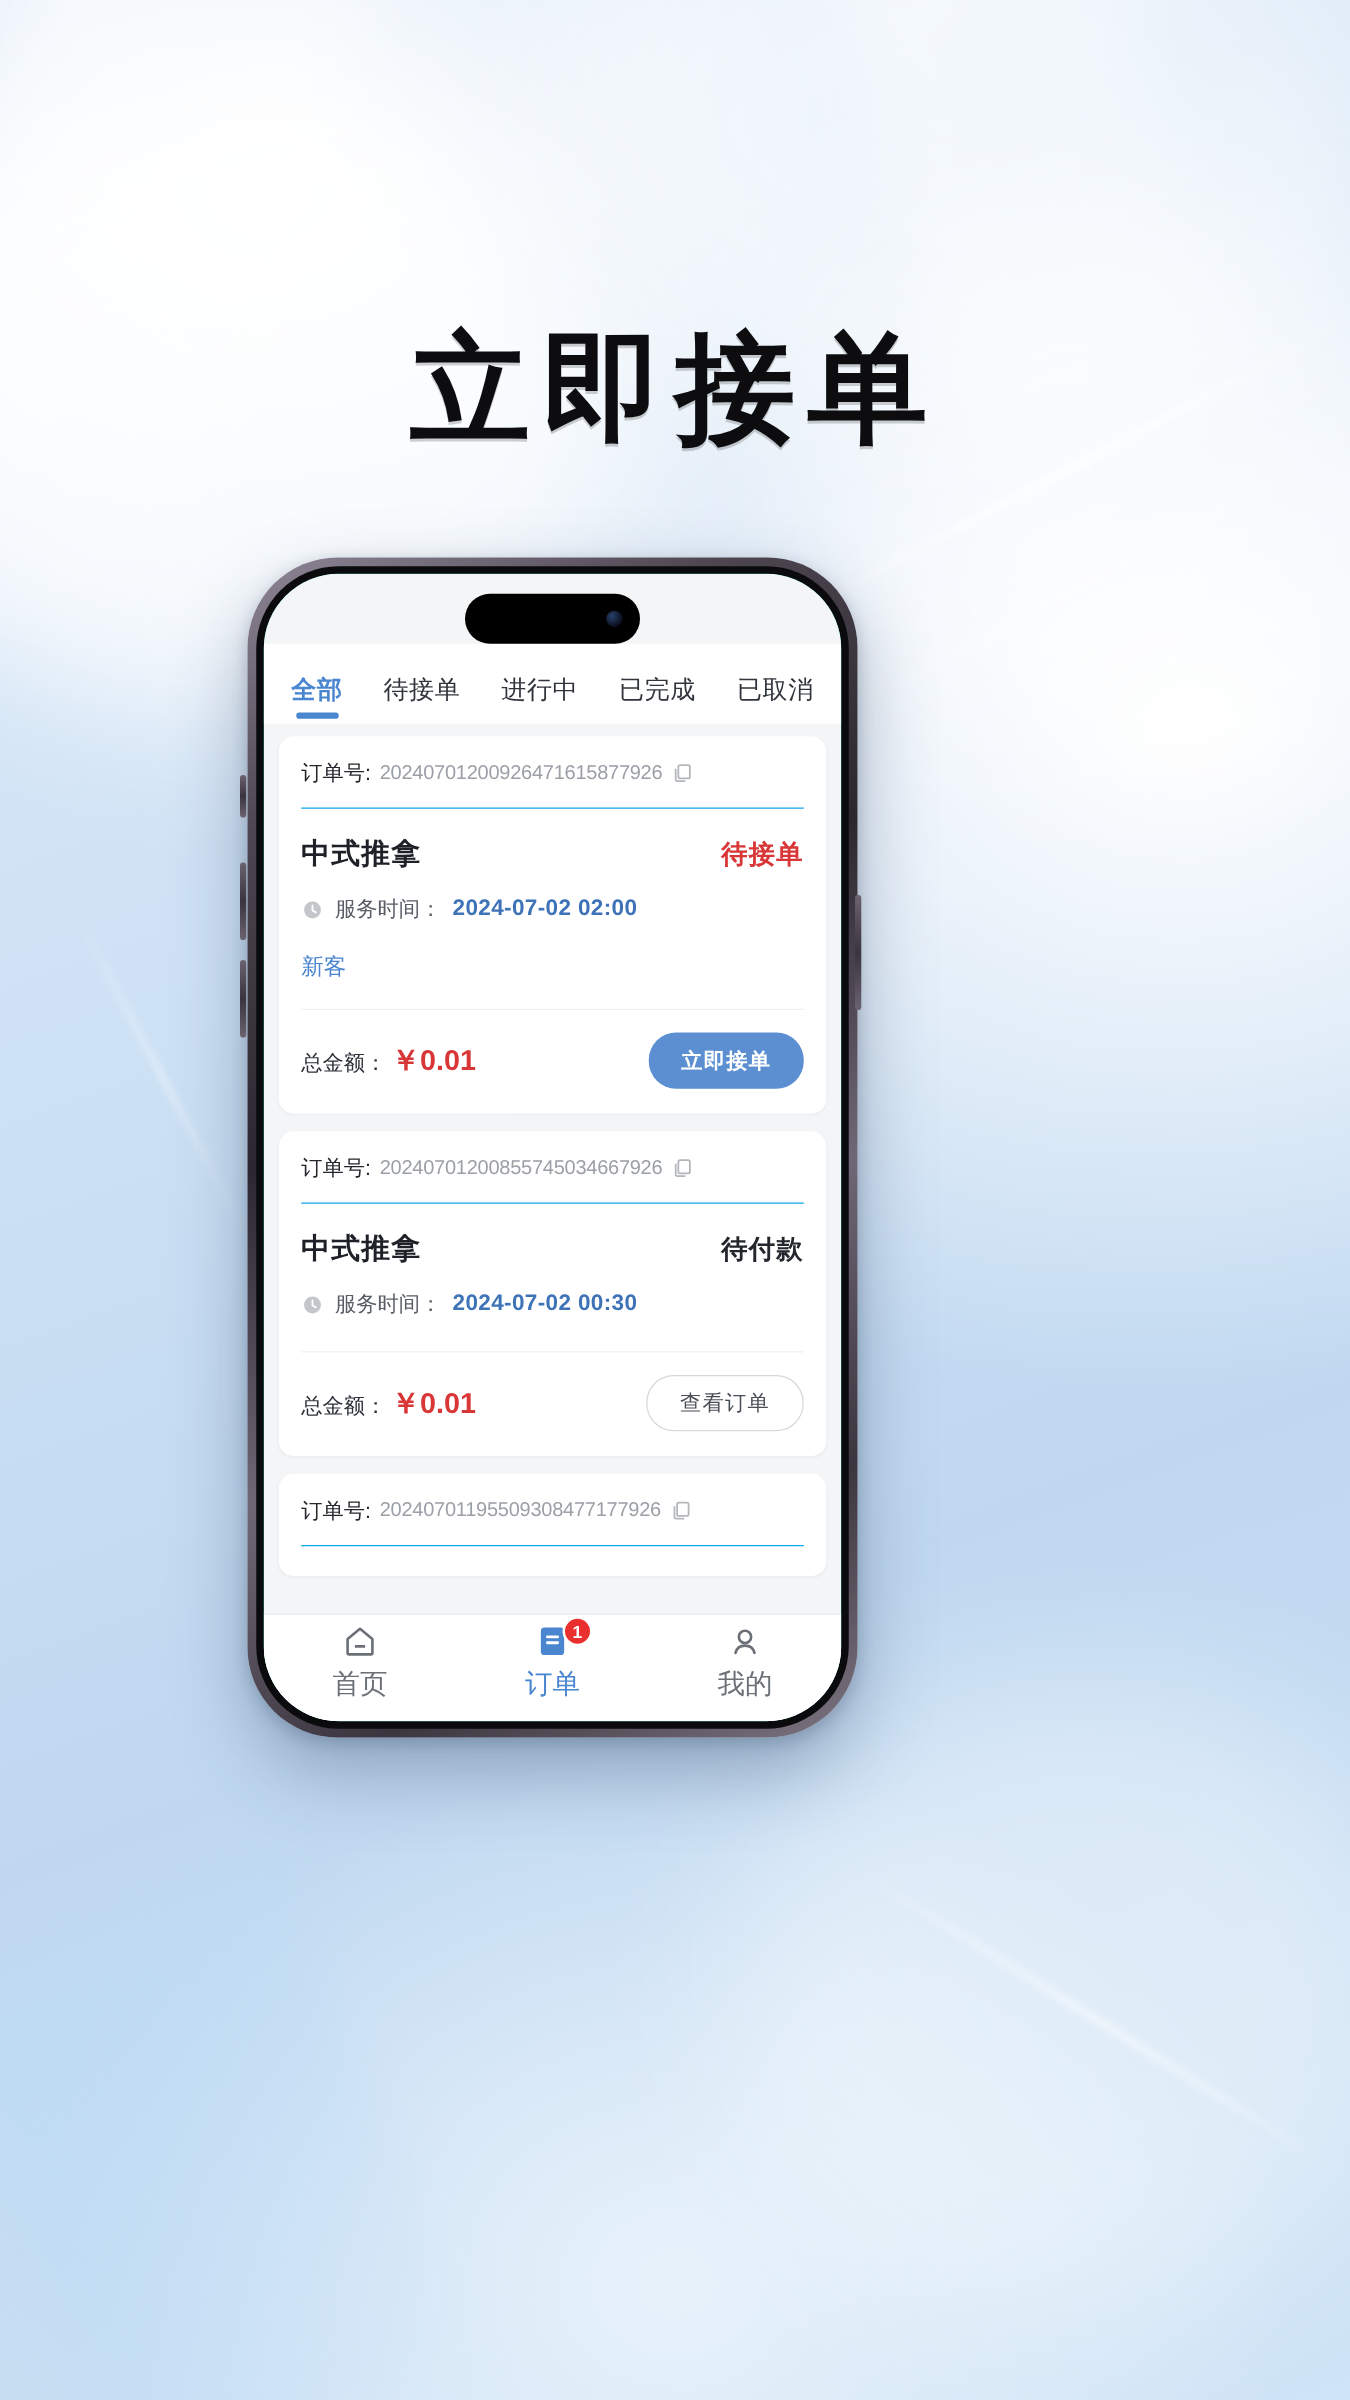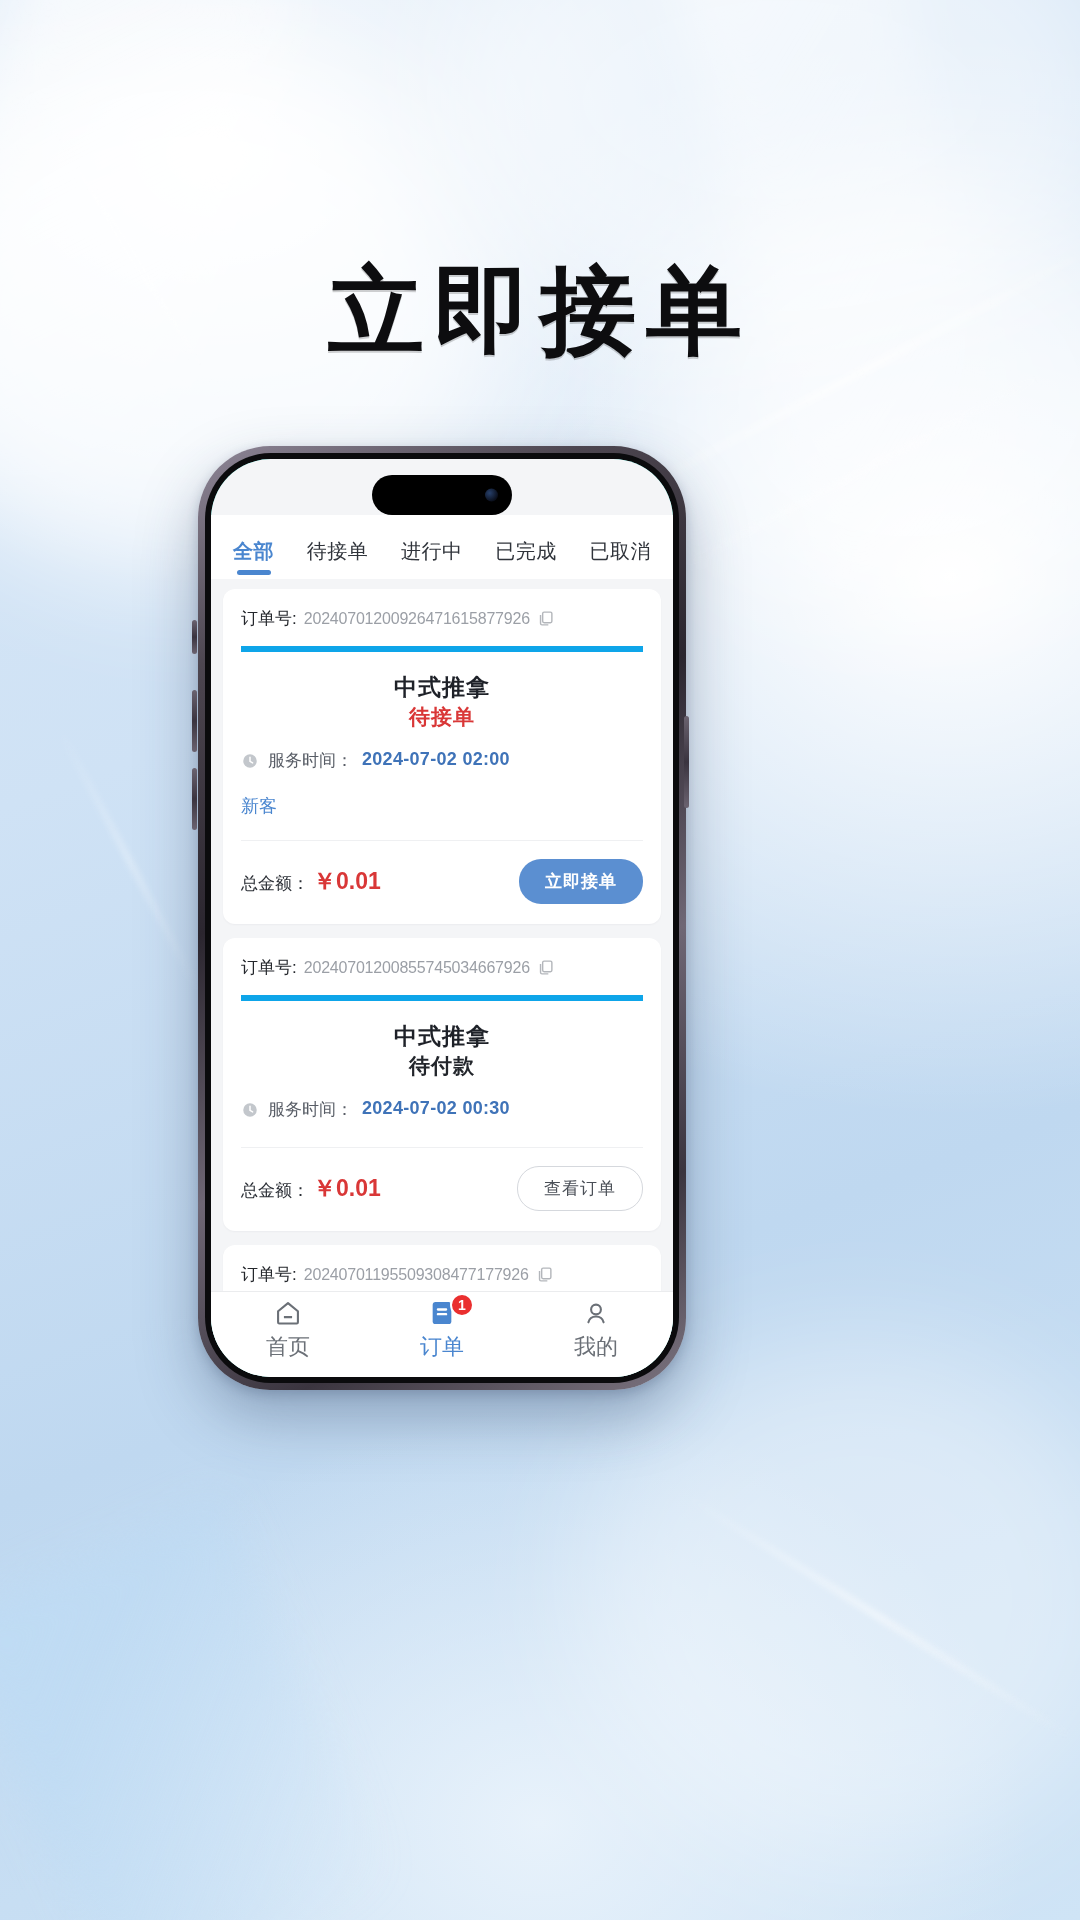--- a/index.html
+++ b/index.html
@@ -78,26 +78,26 @@
   .tabs { background:#fff; display:flex; align-items:flex-end; justify-content:space-between;
           padding:14px 22px 0 22px; height:64px; flex:0 0 auto; }
   .tab { position:relative; font-size:20px; color:#30343b; padding-bottom:14px; letter-spacing:.5px; }
   .tab.active { color:#4a86cf; font-weight:700; }
   .tab.active:after { content:""; position:absolute; left:50%; transform:translateX(-50%);
                       bottom:4px; width:34px; height:5px; border-radius:3px; background:#4a86cf; }
 
   .list { flex:1; overflow:hidden; padding:10px 12px 0 12px; }
 
   .card { background:#fff; border-radius:12px; margin-bottom:14px; padding:0 18px; box-shadow:0 1px 2px rgba(16,24,40,.04); }
-  .row-orderno { display:flex; align-items:center; gap:7px; padding:18px 0 16px 0; border-bottom:6px solid #0ea5e9; }
+  .row-orderno { display:flex; align-items:center; gap:7px; padding:18px 0 16px 0; border-bottom:1px solid #0ea5e9; }
   .lbl-orderno { font-size:17px; color:#24272c; white-space:nowrap; }
   .val-orderno { font-size:16px; color:#9b9fa6; letter-spacing:-.2px; }
   .copy-icon { width:17px; height:17px; flex:0 0 auto; opacity:.65; }
 
-  .row-title { display:flex; align-items:center; justify-content:space-between; padding:20px 0 4px 0;flex-direction:column; }
+  .row-title { display:flex; align-items:center; justify-content:space-between; padding:20px 0 4px 0; }
   .svc-name { font-size:23px; font-weight:700; color:#1e2128; letter-spacing:1px; }
   .status { font-size:21px; font-weight:700; letter-spacing:1px; }
   .status.pending { color:#d93737; }
   .status.neutral { color:#23262c; }
 
   .info-row { display:flex; align-items:flex-start; gap:9px; padding:14px 0 0 0; }
   .info-ico { width:18px; height:18px; margin-top:3px; flex:0 0 auto; }
   .info-lbl { font-size:17px; color:#585d66; white-space:nowrap; }
   .info-val-time { font-size:18px; color:#3f73b8; font-weight:700; letter-spacing:.3px; }
 

